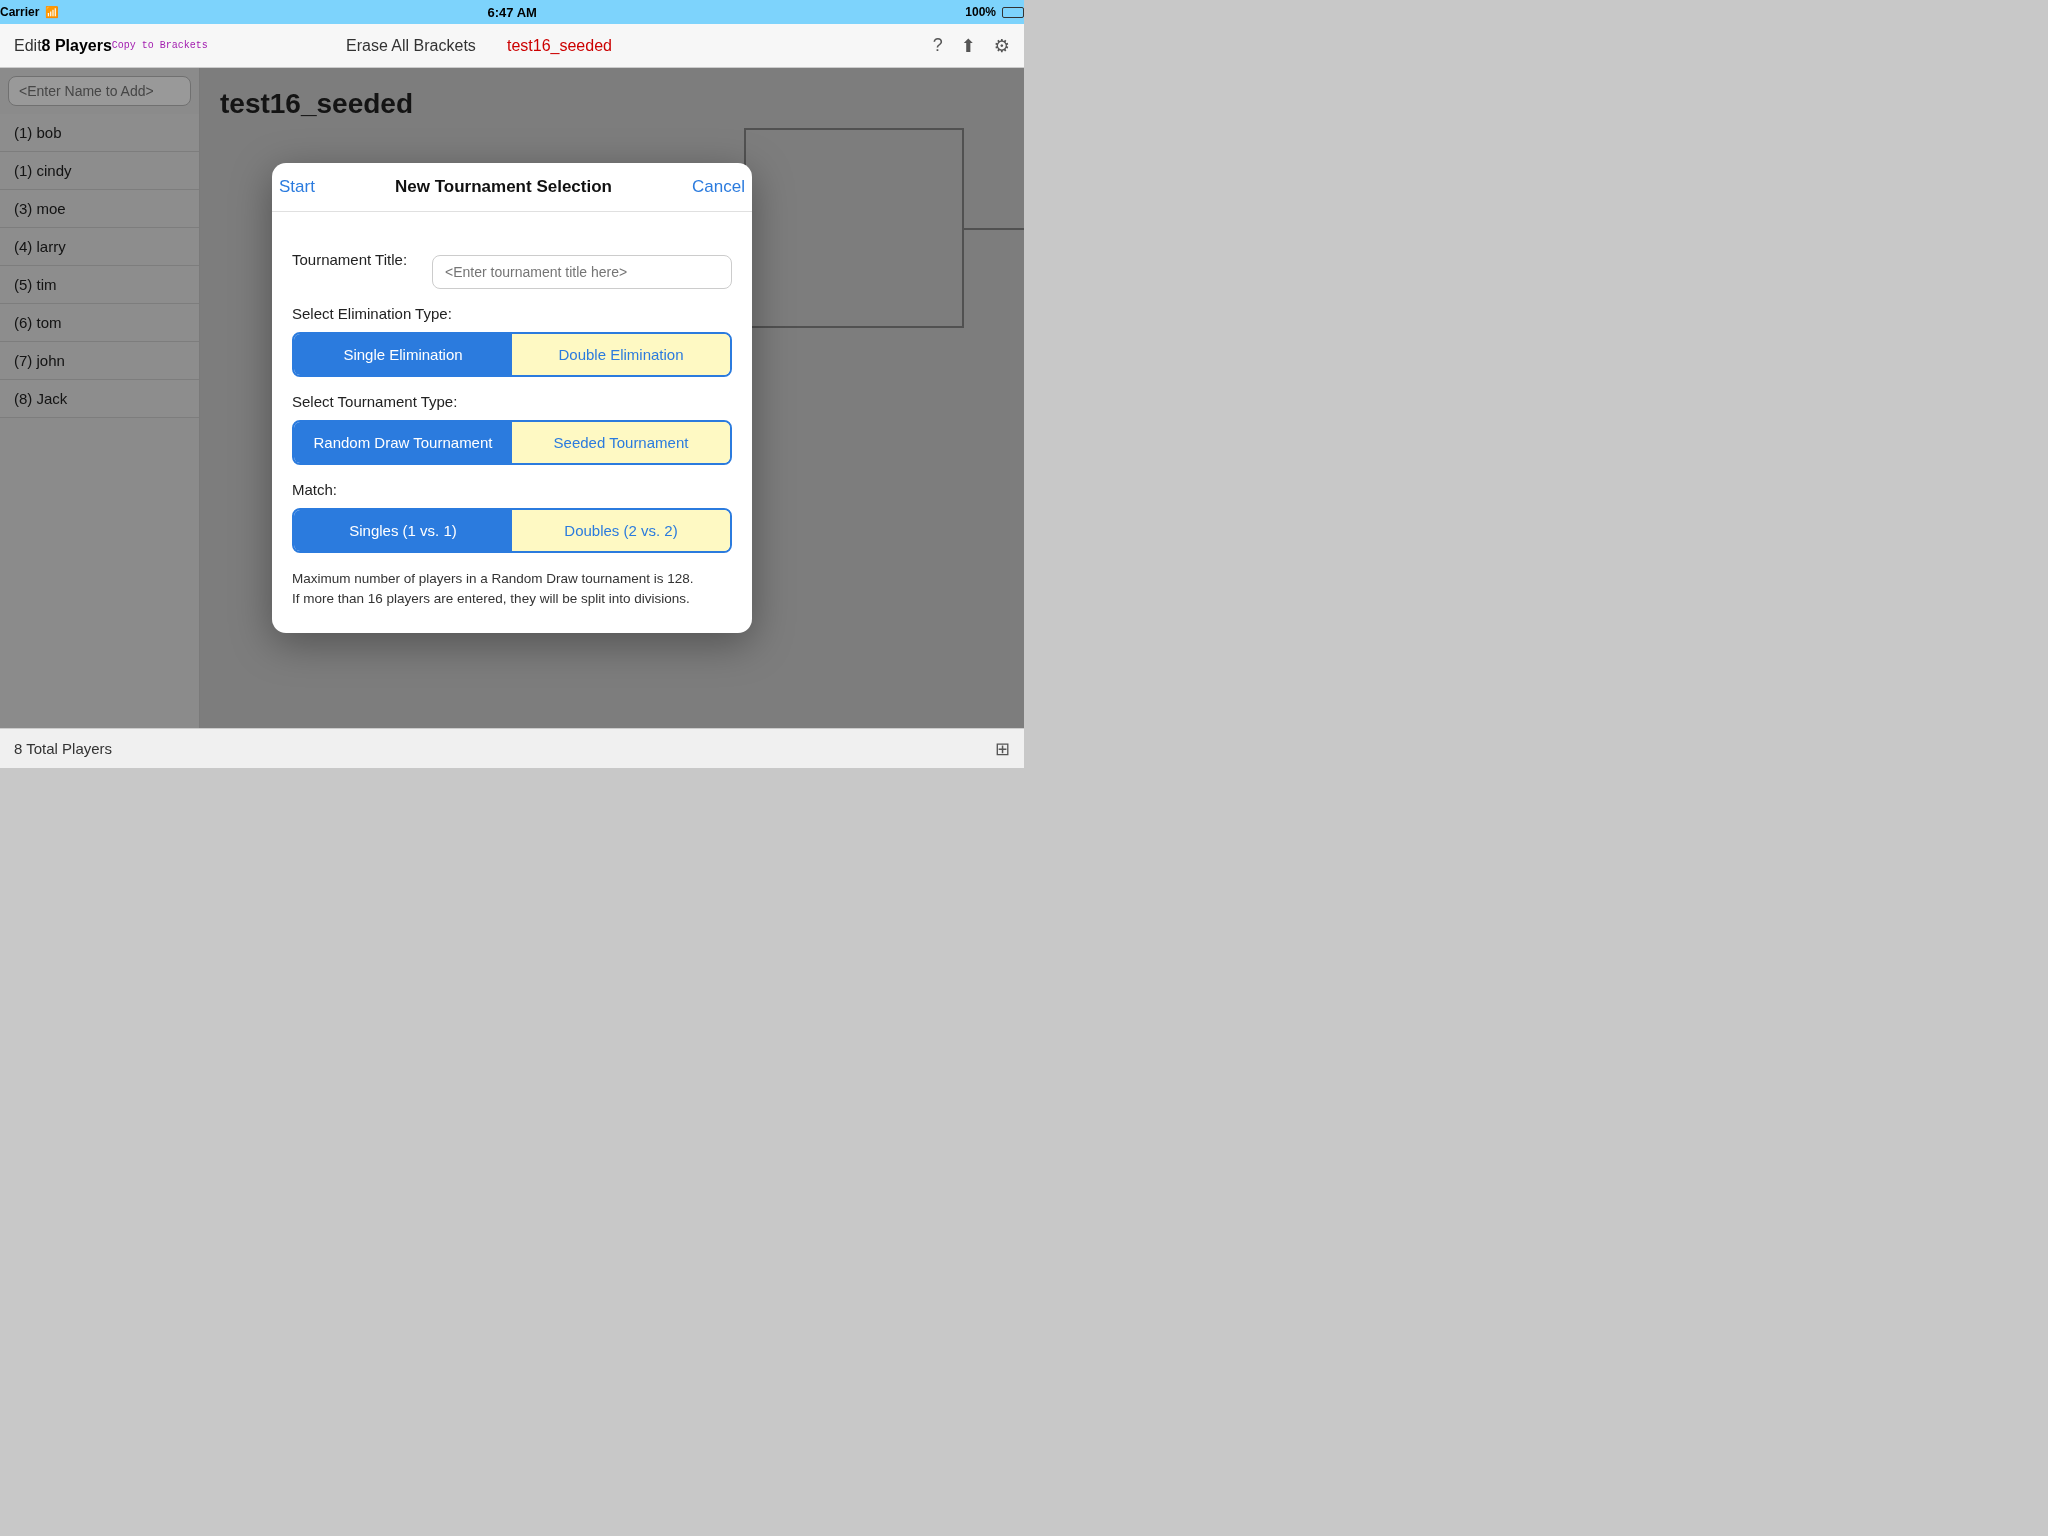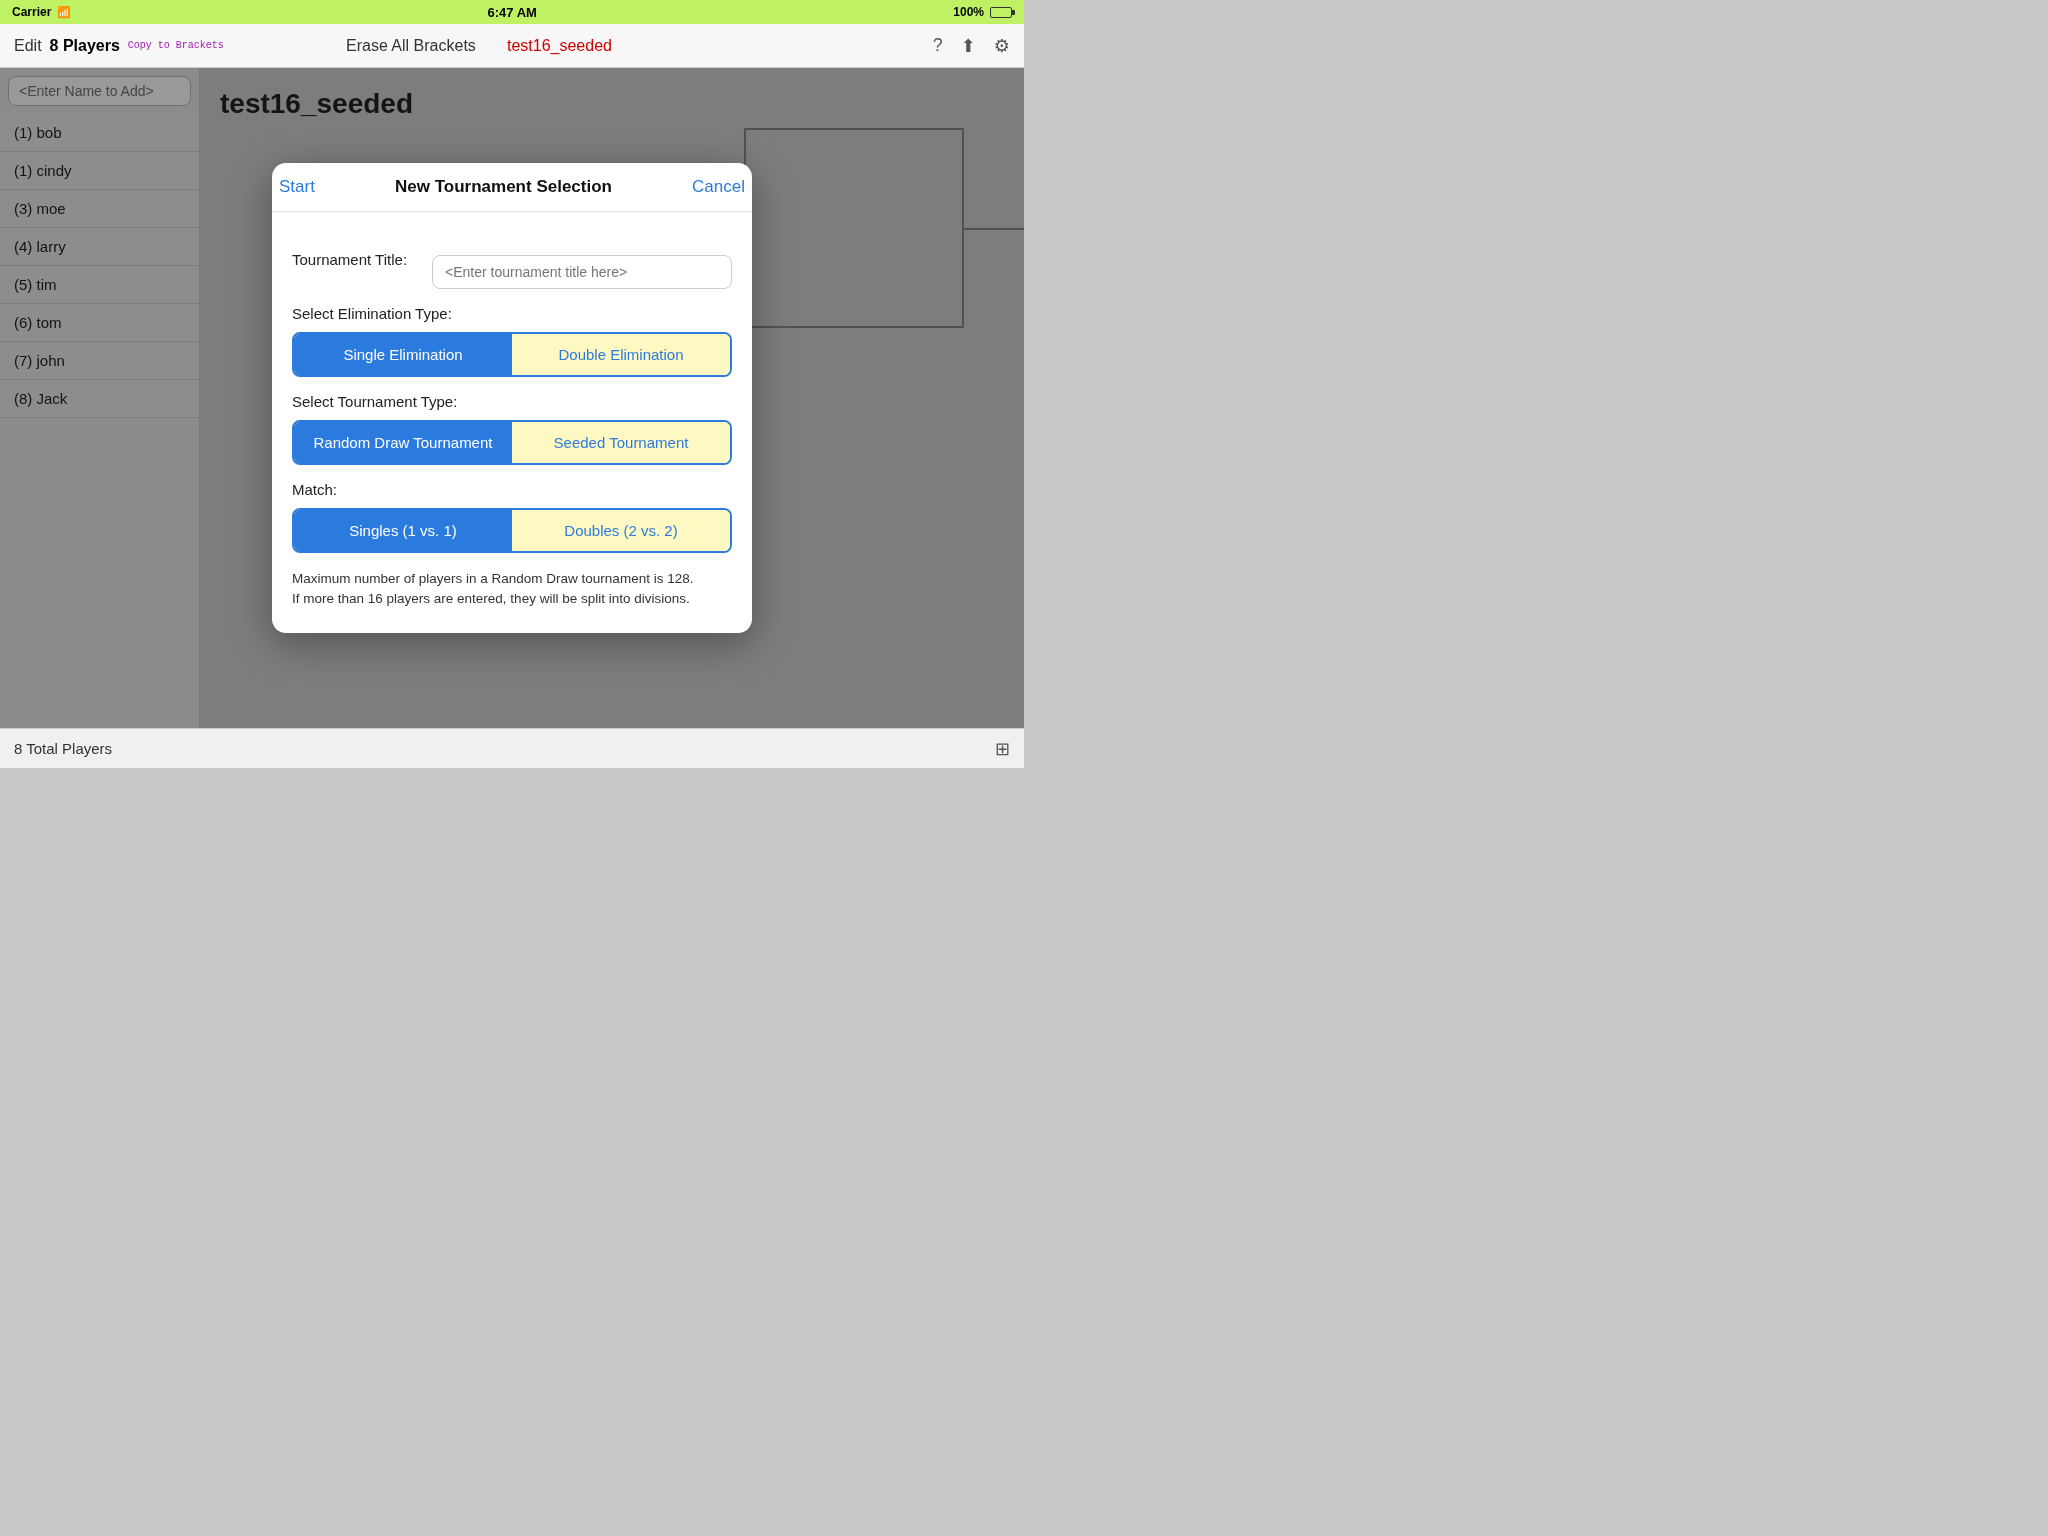--- a/index.html
+++ b/index.html
@@ -10,22 +10,22 @@
       height: 768px;
       overflow: hidden;
       position: relative;
     }
 
     
     .status-bar {
       display: flex;
       justify-content: space-between;
       align-items: center;
-      background: #bef264;
-      padding: 0 12px;
+      background: #7dd3fc;
+      padding: 0 0;
       height: 24px;
       font-size: 12px;
       font-weight: 600;
     }
     .status-left { display: flex; align-items: center; gap: 6px; }
     .status-right { display: flex; align-items: center; gap: 6px; }
     .wifi-icon { font-size: 11px; }
     .battery-bar {
       width: 22px; height: 11px;
       border: 1.5px solid #333;
@@ -51,21 +51,21 @@
     
     .nav-bar {
       display: flex;
       align-items: center;
       background: #f7f7f7;
       border-bottom: 1px solid #ccc;
       padding: 0 14px;
       height: 44px;
       font-size: 16px;
     }
-    .nav-left { display: flex; align-items: center; gap: 8px; flex: 1; }
+    .nav-left { display: flex; align-items: center; gap: 0; flex: 1; }
     .nav-center { flex: 1; text-align: left; font-size: 16px; color: #c00; font-weight: 400; }
     .nav-right { flex: 1; display: flex; justify-content: flex-end; align-items: center; gap: 18px; }
     .nav-edit { color: #333; font-size: 16px; }
     .nav-8players { font-weight: 700; font-size: 16px; }
     .nav-copy { color: #a21caf; font-size: 10px; font-family: Liberation Mono, monospace; }
     .nav-icon { color: #555; font-size: 18px; cursor: pointer; }
 
     
     .main-area {
       display: flex;

